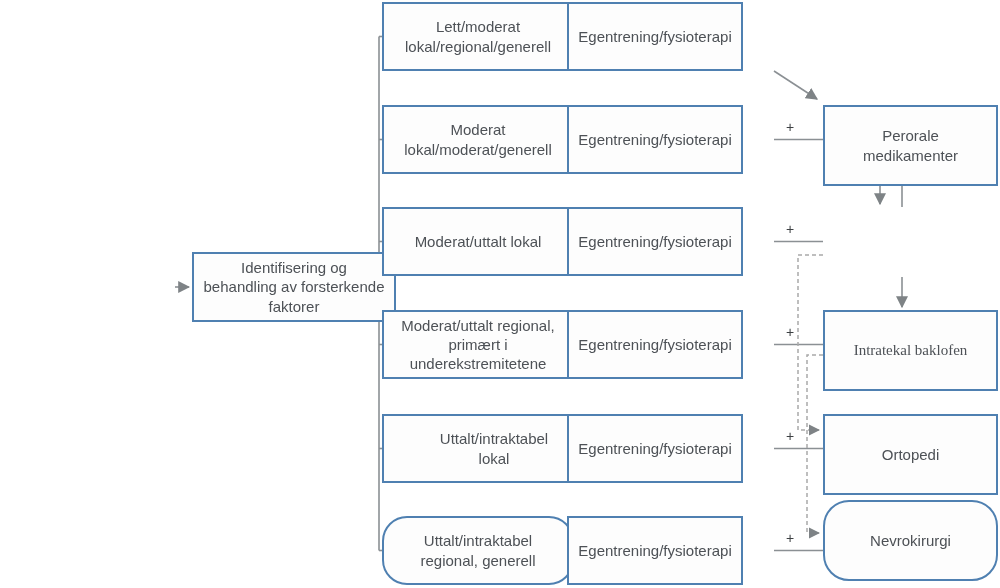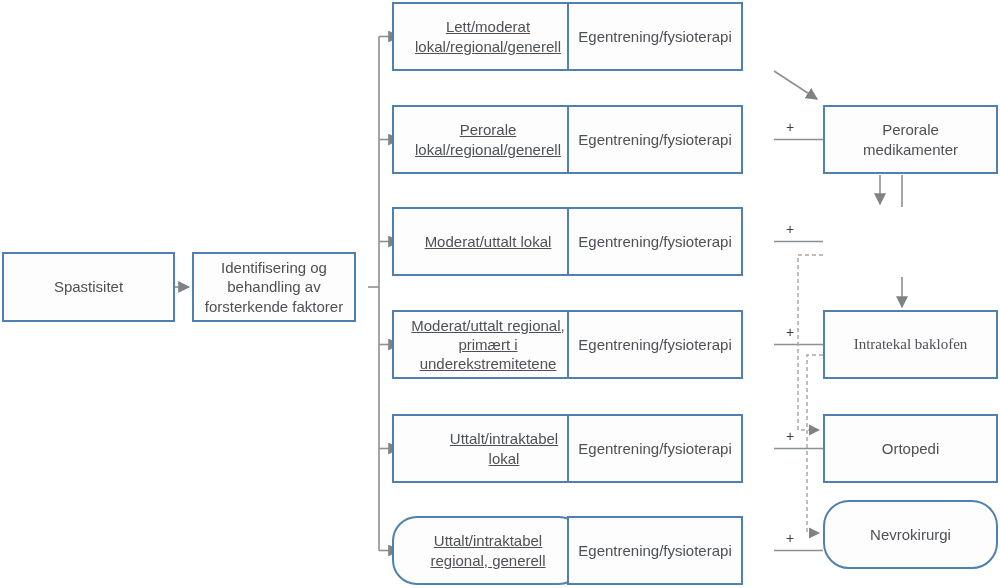--- a/index.html
+++ b/index.html
@@ -12,23 +12,23 @@
     border:2px solid #4f80b1;background:#fdfdfd;
     display:flex;align-items:center;justify-content:center;text-align:center;
     color:#4d5156;font-size:15px;line-height:1.28;padding:3px 9px;
   }
   .plus{
     position:absolute;width:16px;text-align:center;
     color:#3d4043;font-size:14px;line-height:14px;
   }
   #wires{position:absolute;left:0;top:0;pointer-events:none;}
   
-  .colC{left:392px;width:192px;height:69px;text-decoration:underline;}
+  .colC{left:382px;width:192px;height:69px;}
   .colD{left:567px;width:176px;height:69px;}
-  .colE{left:823px;width:175px;height:69px;}
+  .colE{left:823px;width:175px;height:81px;}
 </style>
 </head>
 <body>
 
 <div id="canvas">
 
   <svg id="wires" width="1000" height="588" viewBox="0 0 1000 588">
     <defs>
       <marker id="arr" viewBox="0 0 10 10" refX="9" refY="5" markerWidth="7.5" markerHeight="7.5" orient="auto-start-reverse">
         <path d="M0,0 L10,5 L0,10 z" fill="#7e8386"></path>
@@ -67,32 +67,29 @@
       <line x1="902" y1="175" x2="902" y2="207"></line>
       <line x1="902" y1="277" x2="902" y2="307" marker-end="url(#arr)"></line>
     </g>
 
     <g stroke="#a9a9a9" stroke-width="1.5" fill="none" stroke-dasharray="4 3">
       <path d="M823,255 L798,255 L798,430 L819,430" marker-end="url(#arr)"></path>
       <path d="M823,355 L807,355 L807,533 L819,533" marker-end="url(#arr)"></path>
     </g>
   </svg>
 
-  <div class="box" style="left:2px;top:252px;width:173px;height:70px;">
-    <span>Spastisitet</span>
-  </div>
-  <div class="box" style="left:192px;top:252px;width:164px;height:70px;">
+  <div class="box" style="left:192px;top:252px;width:204px;height:70px;">
     <span>Identifisering og behandling av forsterkende faktorer</span>
   </div>
 
   <div class="box colC" style="top:2px;">
       <span>Lett/moderat lokal/regional/generell</span>
     </div>
   <div class="box colC" style="top:105px;">
-      <span>Perorale lokal/regional/generell</span>
+      <span>Moderat lokal/moderat/generell</span>
     </div>
   <div class="box colC" style="top:207px;">
       <span>Moderat/uttalt lokal</span>
     </div>
   <div class="box colC" style="top:310px;">
       <span>Moderat/uttalt regional, primært i underekstremitetene</span>
     </div>
   <div class="box colC" style="top:414px;padding-left:41px;">
       <span>Uttalt/intraktabel lokal</span>
     </div>

